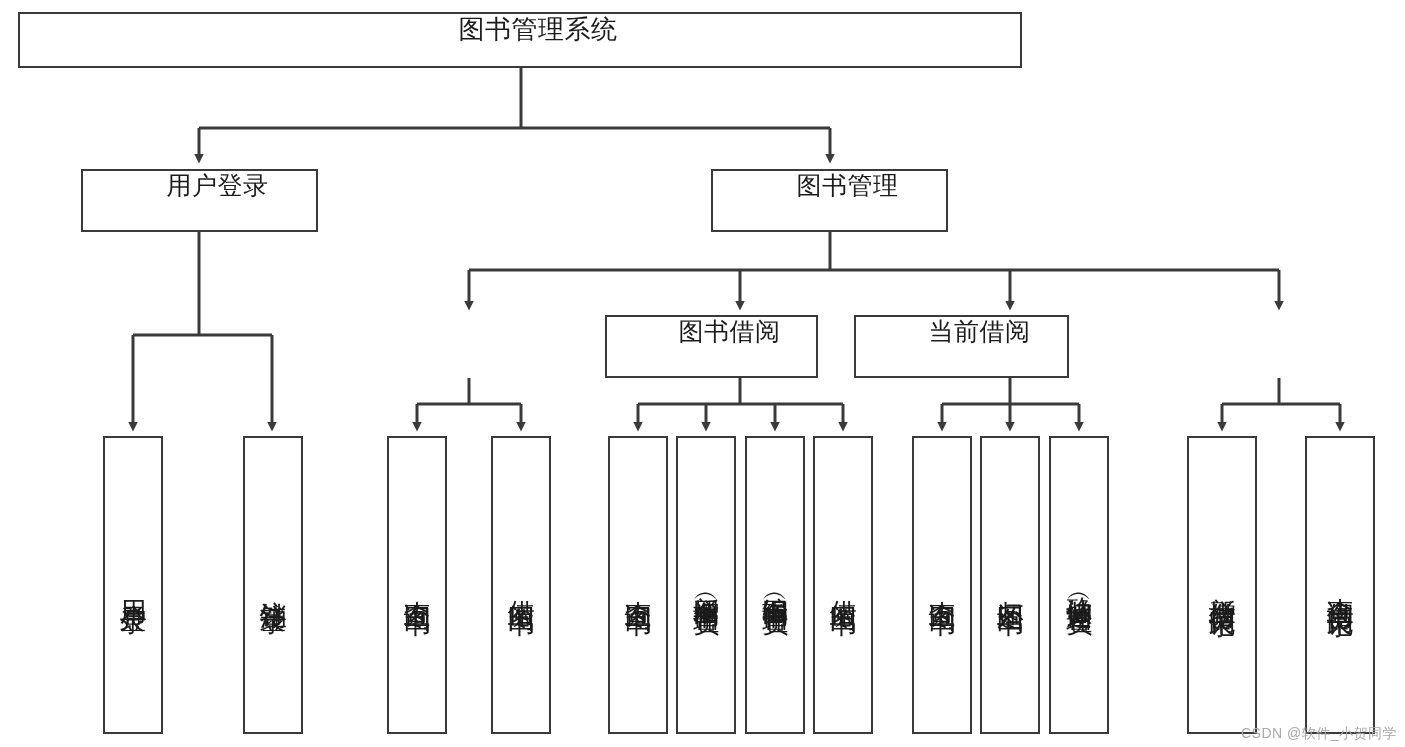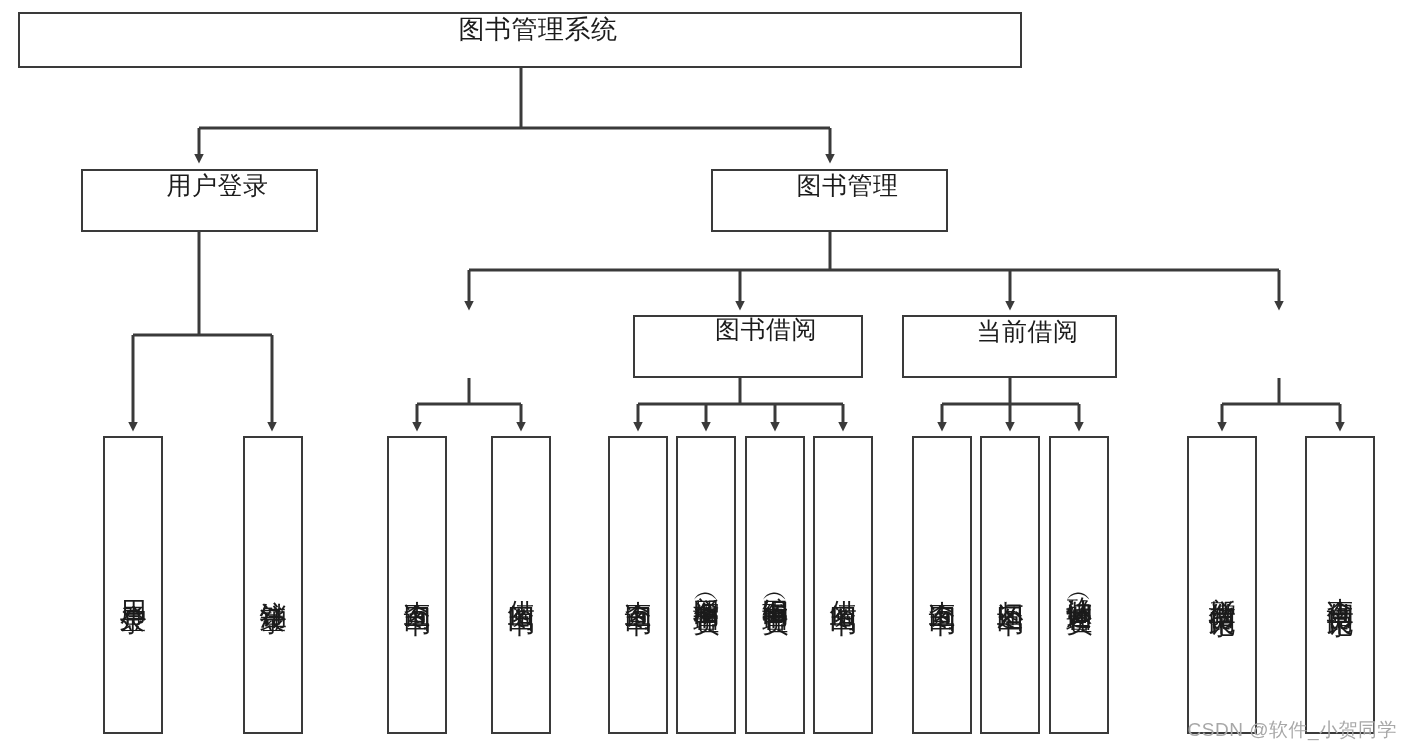--- a/index.html
+++ b/index.html
@@ -42,21 +42,21 @@
     text-orientation:upright;
     font-size:27px;
     line-height:1.06;
     letter-spacing:3px;
     white-space:nowrap;
   }
   .node.v.tall .label{font-size:26px;letter-spacing:2px;}
   .watermark{
     position:absolute;
     right:8px;bottom:4px;
-    font-size:19px;
+    font-size:14px;
     color:#a8a8a8;
     letter-spacing:0.5px;
     z-index:3;
     white-space:nowrap;
   }
 </style>
 </head>
 <body>
 
 <div id="stage">
@@ -116,24 +116,24 @@
     <span class="label">图书管理系统</span>
   </div>
 
   <div class="node h" style="left:81px;top:169px;width:237px;height:63px;">
     <span class="label">用户登录</span>
   </div>
   <div class="node h" style="left:711px;top:169px;width:237px;height:63px;">
     <span class="label">图书管理</span>
   </div>
 
-  <div class="node h" style="left:633px;top:315px;width:230px;height:63px;font-family:Liberation Mono, monospace;">
+  <div class="node h" style="left:605px;top:315px;width:213px;height:63px;">
     <span class="label">图书借阅</span>
   </div>
-  <div class="node h" style="left:902px;top:315px;width:215px;height:63px;">
+  <div class="node h" style="left:854px;top:315px;width:215px;height:63px;">
     <span class="label">当前借阅</span>
   </div>
 
   <div class="node v" style="left:103px;top:436px;width:60px;height:298px;">
     <span class="label">用户登录</span>
   </div>
   <div class="node v" style="left:243px;top:436px;width:60px;height:298px;">
     <span class="label">注销登录</span>
   </div>
 

